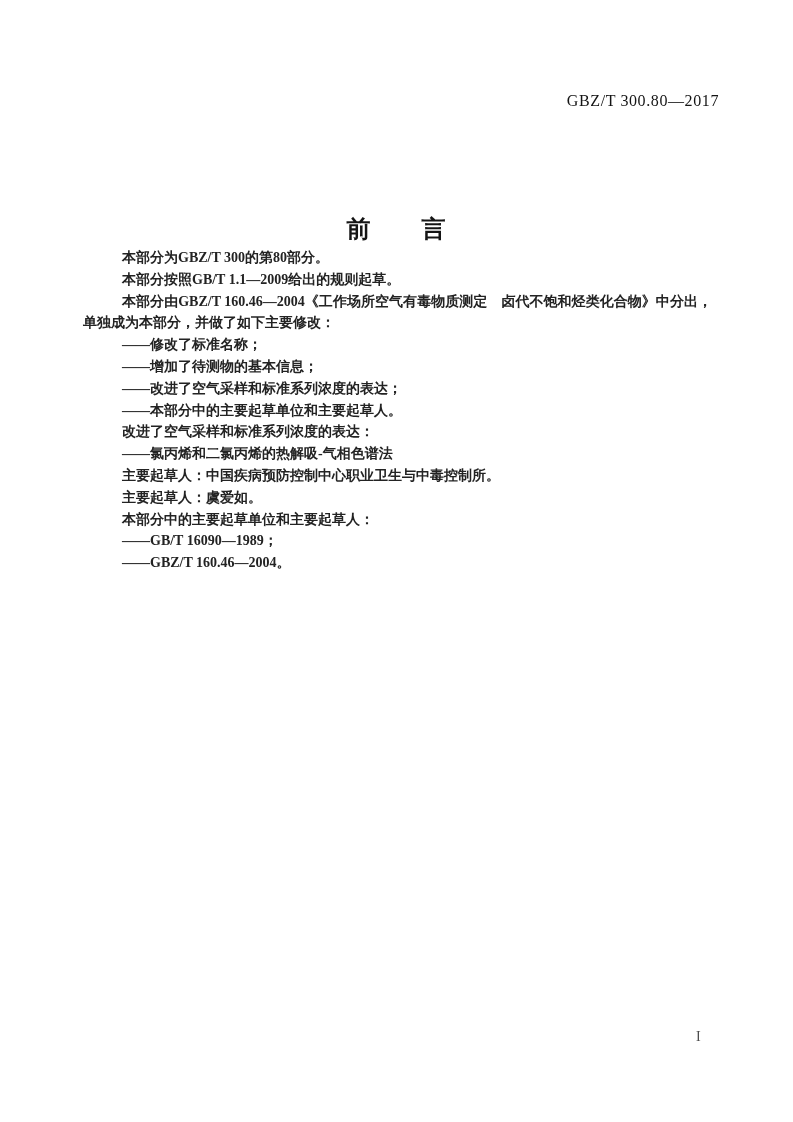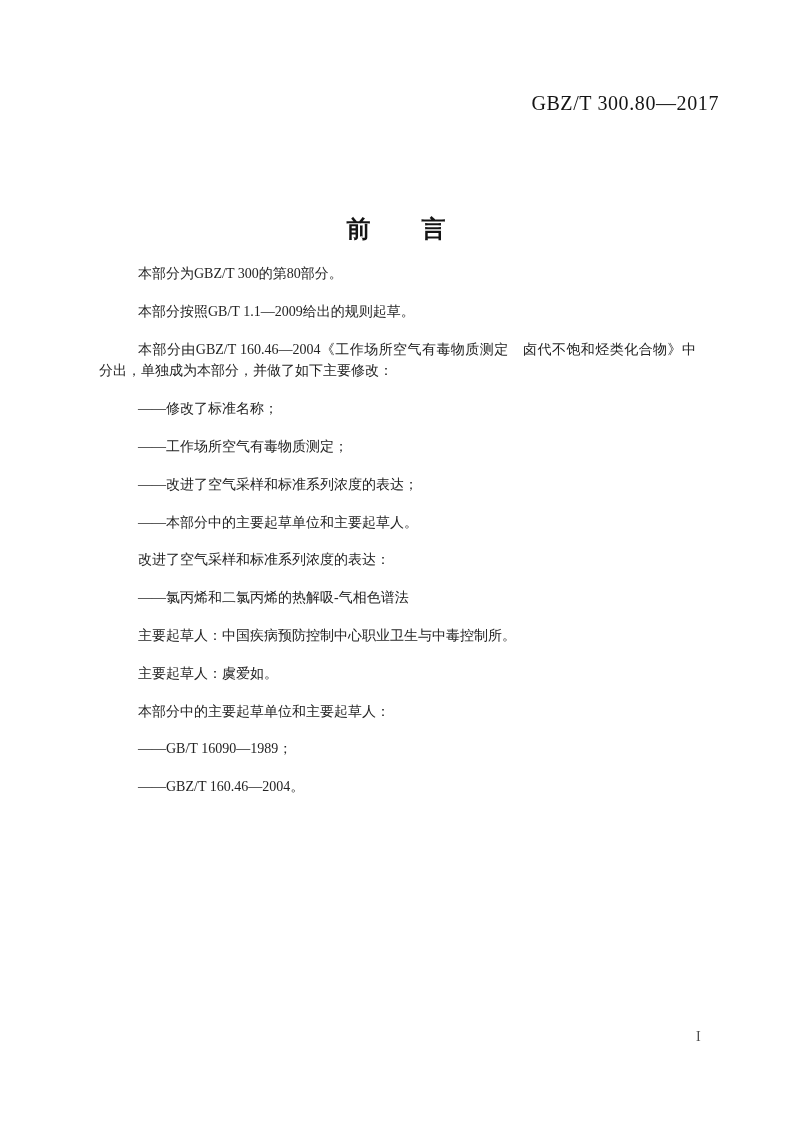--- a/index.html
+++ b/index.html
@@ -12,21 +12,21 @@
     width: 793px; height: 1122px;
     background: #ffffff;
     color: #1f1f1f;
     font-family: "Liberation Serif", "DejaVu Serif", serif;
     overflow: hidden;
   }
   .doc-number {
     position: absolute;
     top: 92px;
     right: 74px;
-    font-size: 20px;
+    font-size: 16px;
     letter-spacing: 0.6px;
     color: #141414;
     white-space: nowrap;
   }
   .page-title {
     position: absolute;
     top: 169px;
     left: 0;
     width: 100%;
     text-align: center;
@@ -42,21 +42,22 @@
     top: 247px;
     left: 83px;
     width: 629px;
     font-size: 14px;
     line-height: 21.8px;
     text-align: justify;
     color: #232323;
   }
   .content p {
     text-indent: 39px;
-    margin: 16px;
+    margin: 0;
+    font-weight: bold;
   }
   .page-number {
     position: absolute;
     top: 1029px;
     left: 696px;
     font-size: 14px;
     color: #4d4d4d;
   }
 </style>
 </head>
@@ -66,21 +67,21 @@
 
   <div class="doc-number">GBZ/T 300.80—2017</div>
 
   <h1 class="page-title">前　　言</h1>
 
   <div class="content">
     <p>本部分为GBZ/T 300的第80部分。</p>
     <p>本部分按照GB/T 1.1—2009给出的规则起草。</p>
     <p>本部分由GBZ/T 160.46—2004《工作场所空气有毒物质测定　卤代不饱和烃类化合物》中分出，单独成为本部分，并做了如下主要修改：</p>
     <p>——修改了标准名称；</p>
-    <p>——工作场所空气有毒物质测定；</p>
+    <p>——增加了待测物的基本信息；</p>
     <p>——改进了空气采样和标准系列浓度的表达；</p>
     <p>——本部分中的主要起草单位和主要起草人。</p>
     <p>改进了空气采样和标准系列浓度的表达：</p>
     <p>——氯丙烯和二氯丙烯的热解吸-气相色谱法</p>
     <p>主要起草人：中国疾病预防控制中心职业卫生与中毒控制所。</p>
     <p>主要起草人：虞爱如。</p>
     <p>本部分中的主要起草单位和主要起草人：</p>
     <p>——GB/T 16090—1989；</p>
     <p>——GBZ/T 160.46—2004。</p>
   </div>

